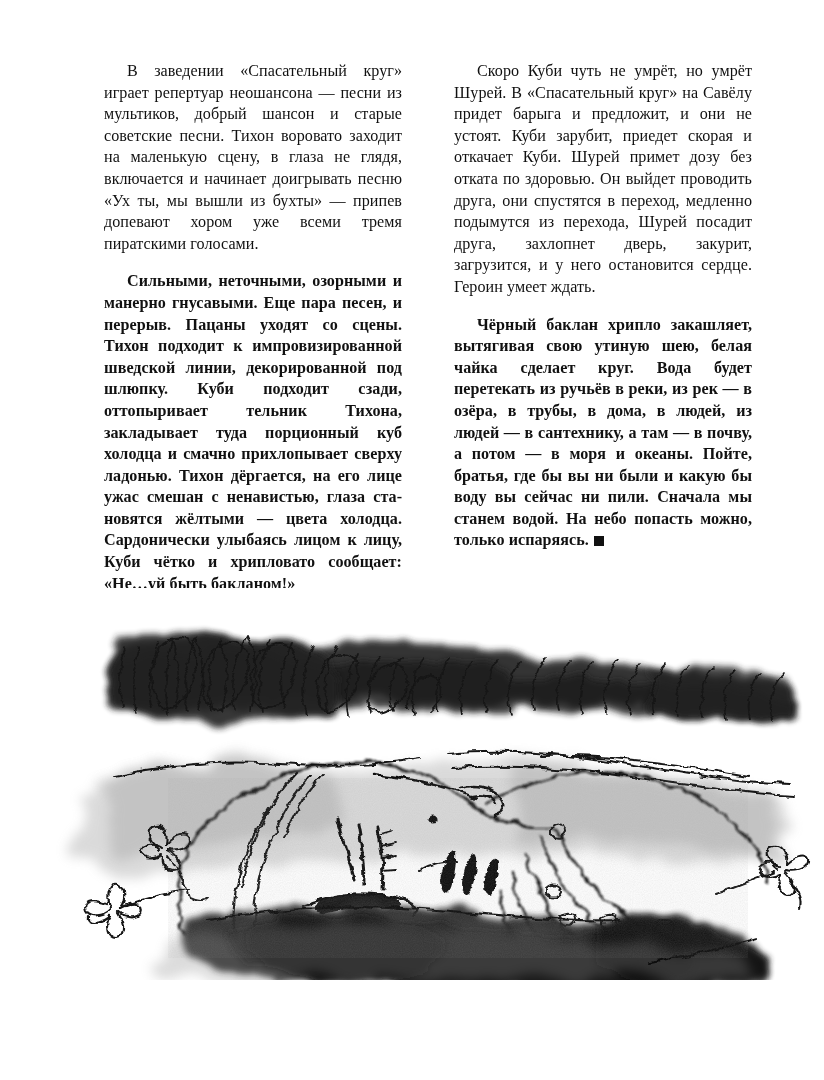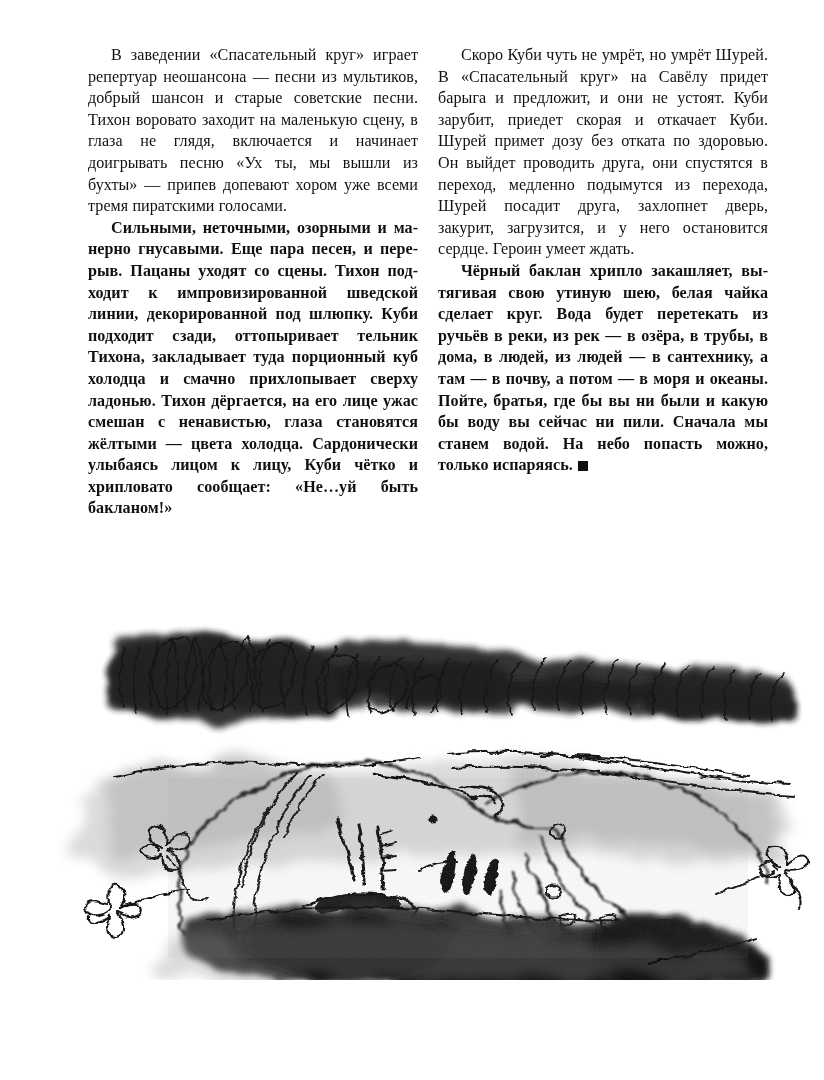--- a/index.html
+++ b/index.html
@@ -32,21 +32,21 @@
     width: 680px;
     display: flex;
     flex-direction: row;
     justify-content: space-between;
     align-items: flex-start;
   }
   .column {
     width: 330px;
   }
   .para {
-    margin: 0;
+    margin: 16px;
     text-align: justify;
     text-justify: inter-word;
     font-size: 16.1px;
     line-height: 21.6px;
     text-indent: 23px;
     hyphens: manual;
     word-spacing: 0.1px;
     letter-spacing: 0.05px;
   }
   .para + .para {

